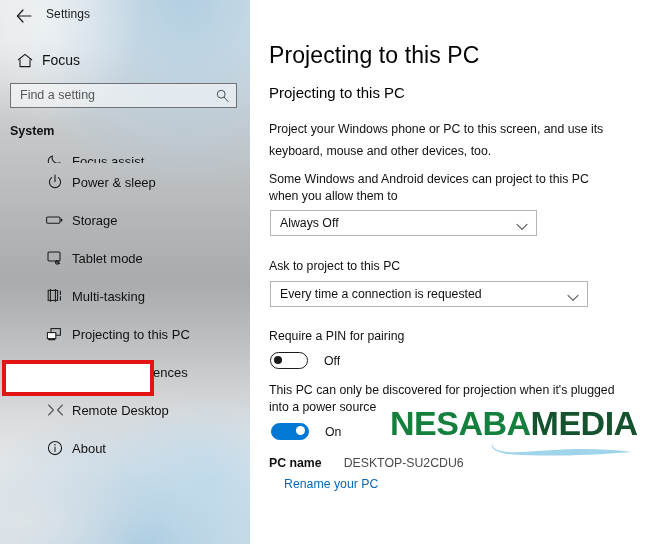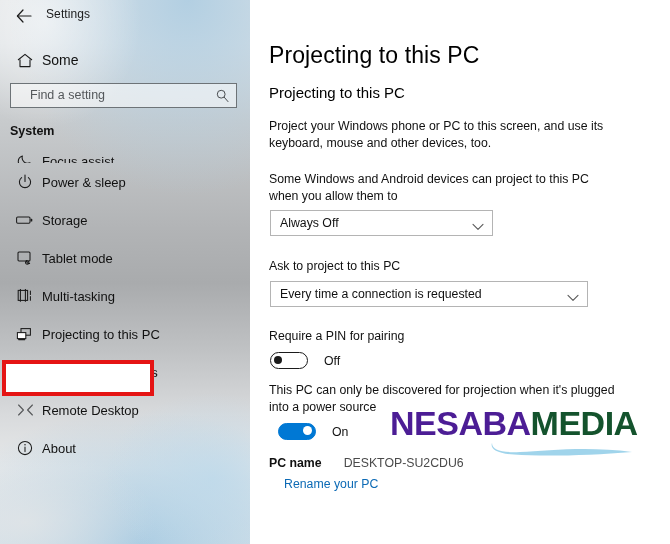--- a/index.html
+++ b/index.html
@@ -98,21 +98,20 @@
     width: 227px; height: 25px;
     border: 1px solid #6d7377;
     background: rgba(255,255,255,0.55);
     box-sizing: border-box;
   }
   #search-input-text {
     position: absolute;
     left: 9px; top: 4px;
     font-size: 12.5px;
     color: #54585b;
-    margin-left: 10px;
   }
   #search-icon {
     position: absolute;
     right: 7px; top: 5px;
     color: #4a4e51;
   }
 
   #system-header {
     position: absolute;
     left: 10px; top: 124px;
@@ -120,20 +119,21 @@
     font-weight: bold;
     color: #111;
   }
 
   #nav-list {
     position: absolute;
     left: 0; top: 141px;
     width: 250px;
     height: 403px;
     overflow: hidden;
+    padding-left: 30px;
   }
   .nav-item {
     position: relative;
     height: 38px;
     display: flex;
     align-items: center;
   }
   .nav-item .nav-icon {
     width: 34px;
     margin-left: 8px;
@@ -191,21 +191,21 @@
     position: absolute;
     left: 19px; top: 84px;
     font-size: 15px;
     color: #000;
   }
   #intro-text {
     position: absolute;
     left: 19px; top: 118px;
     width: 335px;
     font-size: 12.3px;
-    line-height: 17px;
+    line-height: 22px;
     color: #111;
   }
   #allow-label {
     position: absolute;
     left: 19px; top: 171px;
     width: 348px;
     font-size: 12.3px;
     line-height: 17px;
     color: #111;
   }
@@ -223,21 +223,21 @@
     color: #111;
     margin-left: 9px;
   }
   .dropdown .dd-chevron {
     position: absolute;
     right: 8px; top: 6px;
     color: #5a5a5a;
   }
   #dropdown-allow {
     left: 20px; top: 210px;
-    width: 223px;
+    width: 267px;
   }
   #ask-label {
     position: absolute;
     left: 19px; top: 259px;
     font-size: 12.3px;
     color: #111;
   }
   #dropdown-ask {
     left: 20px; top: 281px;
     width: 318px;
@@ -290,21 +290,21 @@
   #toggle-row-pin { left: 20px; top: 352px; }
   #discover-label {
     position: absolute;
     left: 19px; top: 382px;
     width: 358px;
     font-size: 12.3px;
     line-height: 17px;
     color: #111;
     z-index: 3;
   }
-  #toggle-row-power { left: 28px; top: 423px; z-index: 3; text-align: center; }
+  #toggle-row-power { left: 21px; top: 423px; z-index: 3; text-align: center; }
 
   #pcname-row {
     position: absolute;
     left: 19px; top: 456px;
     z-index: 3;
     display: flex;
     align-items: baseline;
     gap: 22px;
   }
   #pcname-label {
@@ -335,21 +335,21 @@
     z-index: 1;
     pointer-events: none;
   }
   #watermark .wm-text {
     font-size: 34px;
     font-weight: bold;
     letter-spacing: -0.5px;
     white-space: nowrap;
     line-height: 38px;
   }
-  #wm-nesaba { color: #4c1d95; }
+  #wm-nesaba { color: #15803d; }
   #wm-media { color: #14532d; }
   #wm-swoosh {
     position: absolute;
     left: 96px; top: 32px;
   }
 </style>
 </head>
 <body>
 
 <div id="sidebar">
@@ -368,21 +368,21 @@
       <div id="settings-title">Settings</div>
     </div>
 
     <div id="home-row">
       <span class="nav-icon">
         <svg width="16" height="15" viewBox="0 0 16 15" fill="none" aria-hidden="true">
           <path d="M1 7 L8 1.4 L15 7" stroke="#1b1b1b" stroke-width="1.1" fill="none" stroke-linejoin="round"></path>
           <path d="M3 6.4 V13.6 H13 V6.4" stroke="#1b1b1b" stroke-width="1.1" fill="none" stroke-linejoin="round"></path>
         </svg>
       </span>
-      <span id="home-label">Some</span>
+      <span id="home-label">Focus</span>
     </div>
 
     <div id="search-box">
       <span id="search-input-text">Find a setting</span>
       <span id="search-icon">
         <svg width="13" height="14" viewBox="0 0 13 14" fill="none" aria-hidden="true">
           <circle cx="5.2" cy="5.2" r="3.9" stroke="#4a4e51" stroke-width="1" fill="none"></circle>
           <path d="M8.2 8.2 L12 12.6" stroke="#4a4e51" stroke-width="1" stroke-linecap="round"></path>
         </svg>
       </span>

